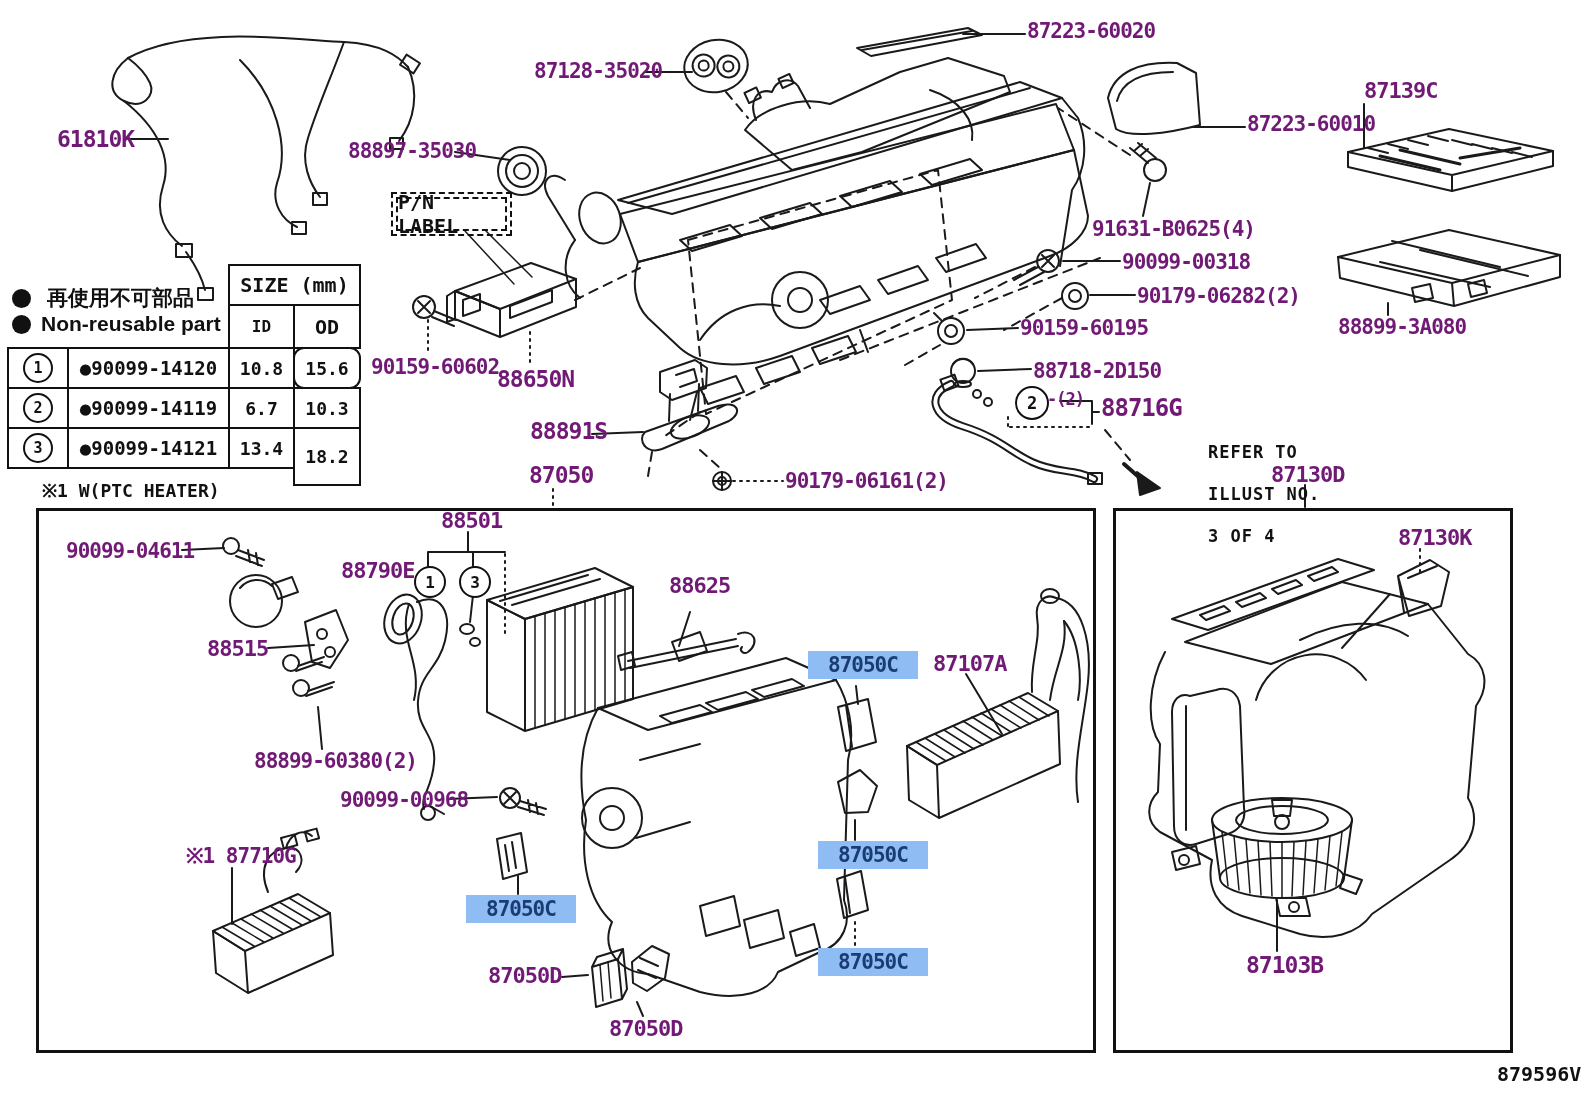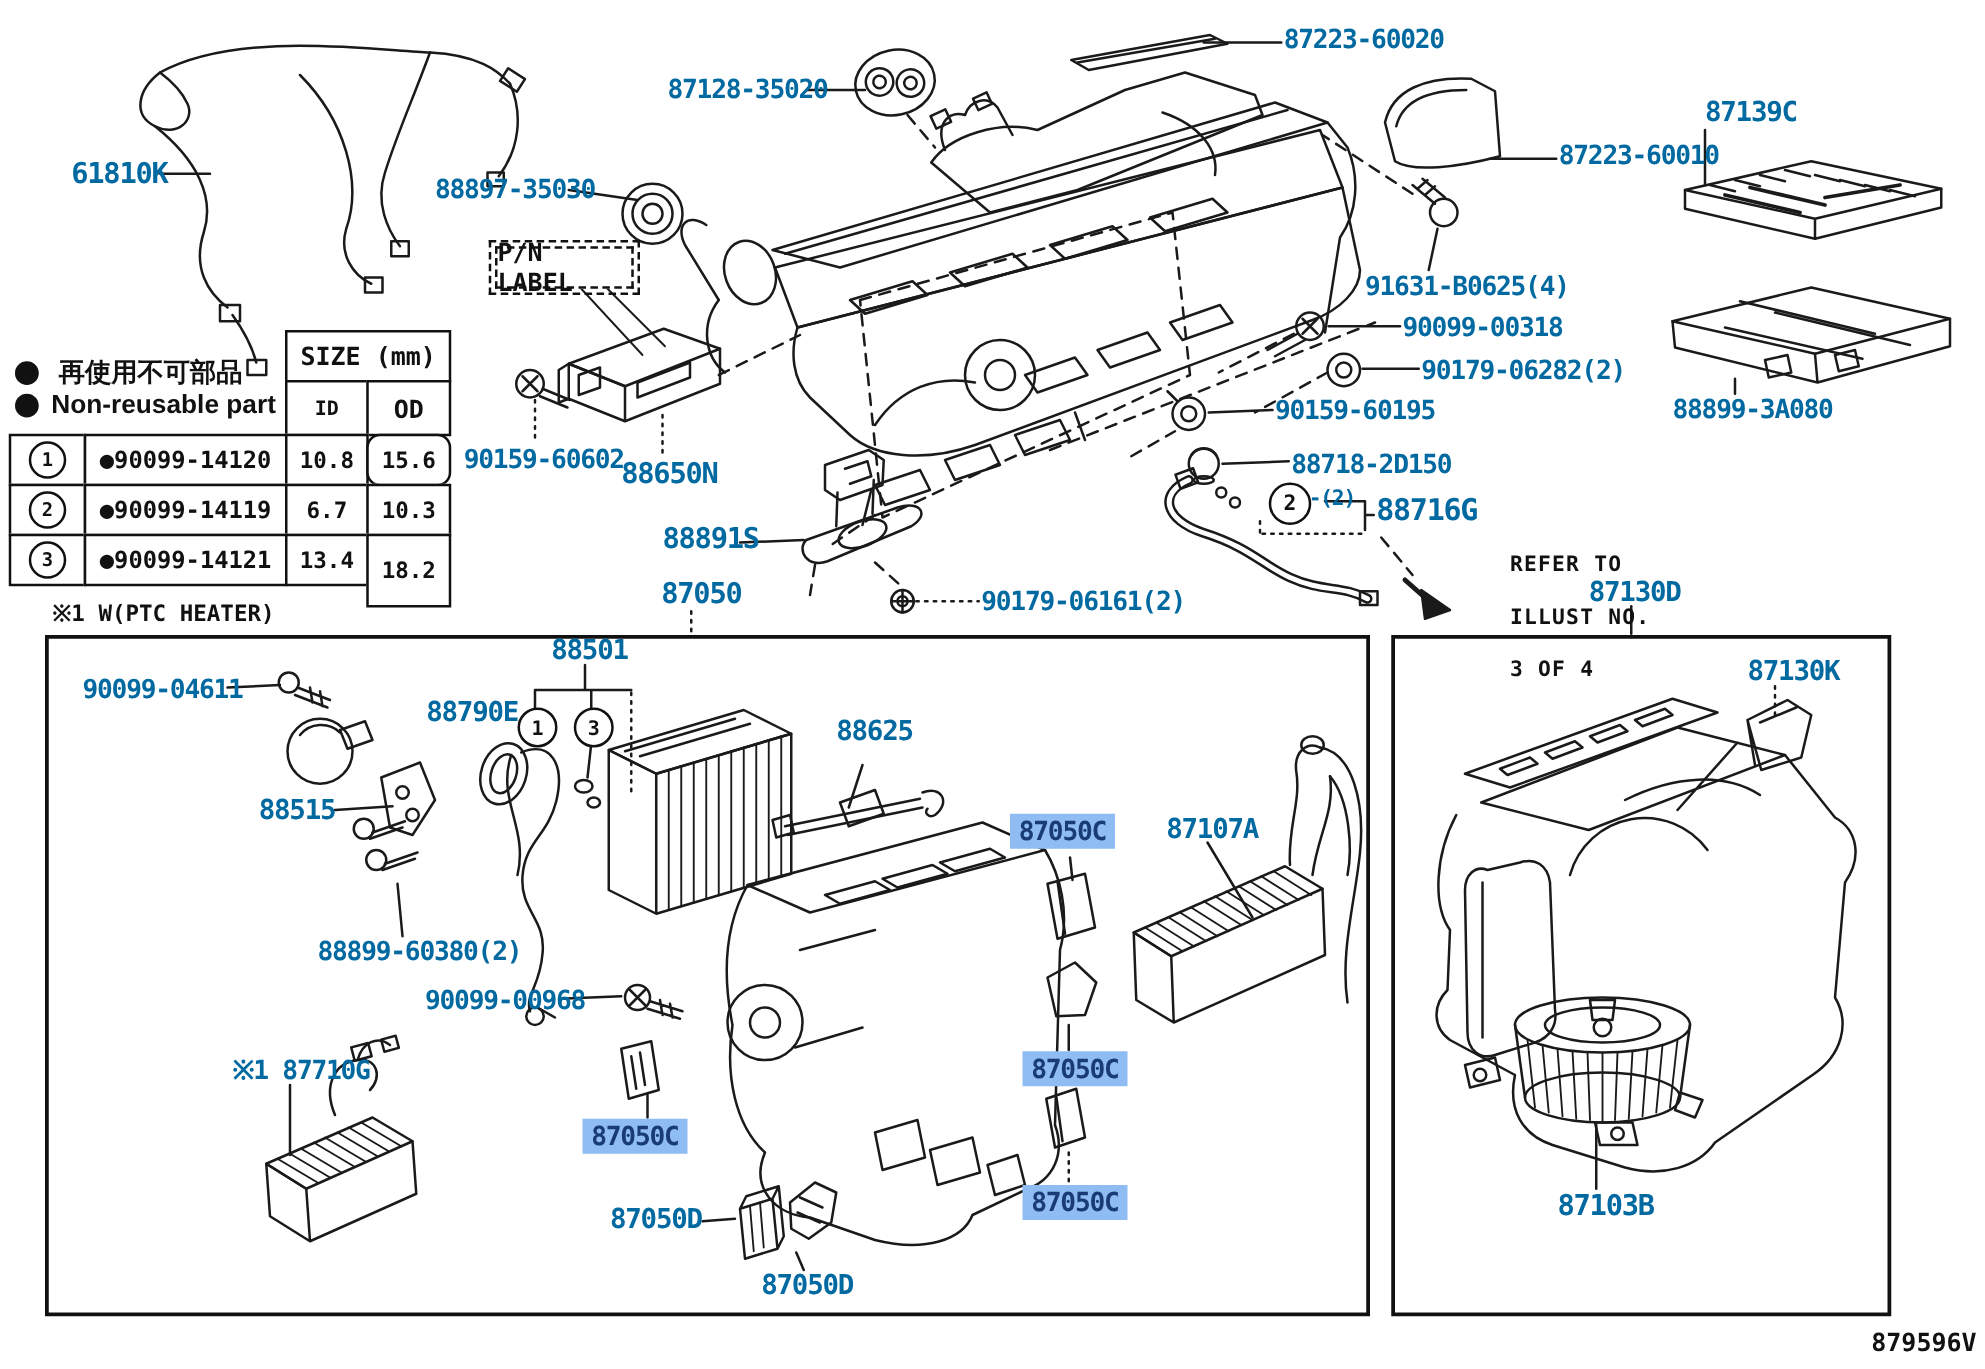--- a/index.html
+++ b/index.html
@@ -1,21 +1,21 @@
 <!DOCTYPE html>
 <html><head>
 <meta charset="utf-8">
 <style>
   html,body{margin:0;padding:0;background:#fff;}
   #stage{position:relative;width:1588px;height:1095px;background:#fff;overflow:hidden;
          font-family:"DejaVu Sans Mono",monospace;color:#111;}
   svg.art{position:absolute;left:0;top:0;z-index:1;}
   .plabel{position:absolute;z-index:3;font-weight:bold;font-size:21px;letter-spacing:-1px;
-          white-space:nowrap;color:#0369a1;line-height:1.05;}
-  .plabel.hl{background:#8FBCF2;color:#1A3C74;padding:3px 7px;}
+          white-space:nowrap;color:#701a75;line-height:1.05;}
+  .plabel.hl{background:#8FBCF2;color:#1A3C74;padding:3px 20px;}
   .cnum{position:absolute;z-index:3;border:2px solid #111;border-radius:50%;
         display:flex;align-items:center;justify-content:center;font-weight:bold;
         background:#fff;color:#111;}
   .box{position:absolute;z-index:2;border:3px solid #111;background:transparent;}
   .dashedbox{position:absolute;z-index:3;border:2px dashed #111;outline:2px dashed #111;outline-offset:3px;
              display:flex;align-items:center;justify-content:center;font-weight:bold;font-size:20px;
              background:#fff;}
   .note{position:absolute;z-index:3;font-weight:bold;white-space:pre;color:#111;}
   .legend-row{position:absolute;z-index:3;display:flex;align-items:center;gap:10px;}
   .legend-dot{width:19px;height:19px;border-radius:50%;background:#111;flex:0 0 auto;}

